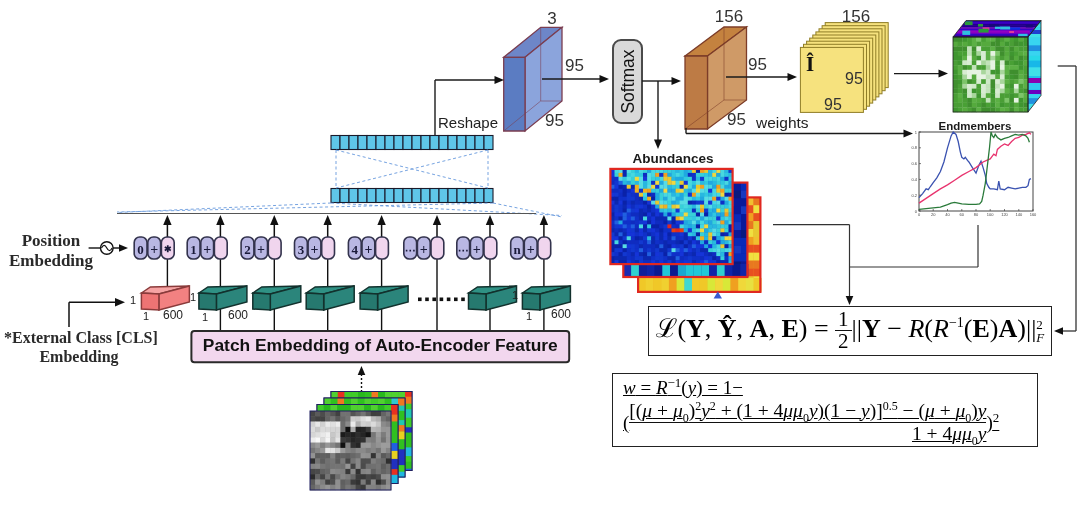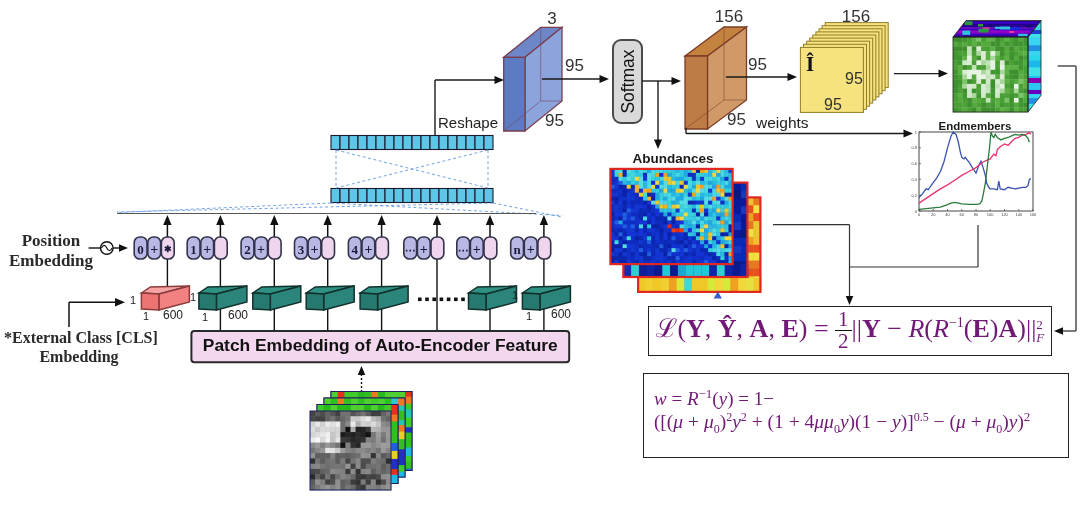--- a/index.html
+++ b/index.html
@@ -1,15 +1,15 @@
 <!DOCTYPE html>
 <html><head><meta charset="utf-8"><style>
 html,body{margin:0;padding:0;background:#fff;}
 #c{position:relative;width:1080px;height:513px;overflow:hidden;font-family:"Liberation Sans",sans-serif;}
-.fbox{position:absolute;border:1.6px solid #222;background:#fff;font-family:"Liberation Serif",serif;color:#701a75;}
+.fbox{position:absolute;border:1.6px solid #222;background:#fff;font-family:"Liberation Serif",serif;color:#000000;}
 .it{font-style:italic;}
 .bf{font-weight:bold;}
 sup,sub{line-height:0;}
 </style></head>
 <body>
 <div id="c">
 <svg width="1080" height="513" viewBox="0 0 1080 513" style="position:absolute;left:0;top:0">
 <polygon points="503.7,57.3 540.7,27.3 562.0,27.3 525.0,57.3" fill="#6d86c8" stroke="#7a3d50" stroke-width="1.3" fill-opacity="1"></polygon>
       <polygon points="525.0,57.3 562.0,27.3 562.0,101.0 525.0,131.0" fill="#8ba4dc" stroke="#7a3d50" stroke-width="1.3" fill-opacity="1"></polygon>
       <polygon points="503.7,57.3 525.0,57.3 525.0,131.0 503.7,131.0" fill="#5b7cc2" stroke="#7a3d50" stroke-width="1.3" fill-opacity="1"></polygon>
@@ -1728,22 +1728,23 @@
 <line x1="919.0" y1="163.6" x2="921.0" y2="163.6" stroke="#444" stroke-width="0.7"></line>
 <text x="917.0" y="165.1" font-family="Liberation Sans, sans-serif" font-size="4" fill="#444" text-anchor="end" font-weight="normal" font-style="normal">0.6</text>
 <line x1="919.0" y1="147.8" x2="921.0" y2="147.8" stroke="#444" stroke-width="0.7"></line>
 <text x="917.0" y="149.3" font-family="Liberation Sans, sans-serif" font-size="4" fill="#444" text-anchor="end" font-weight="normal" font-style="normal">0.8</text>
 <line x1="919.0" y1="132.0" x2="921.0" y2="132.0" stroke="#444" stroke-width="0.7"></line>
 <text x="917.0" y="133.5" font-family="Liberation Sans, sans-serif" font-size="4" fill="#444" text-anchor="end" font-weight="normal" font-style="normal">1</text>
 </svg>
 <div class="fbox" style="left:648px;top:306px;width:402px;height:48px;display:flex;align-items:center;justify-content:center;font-size:26px;">
 <span style="white-space:nowrap;"><span>ℒ</span><span>(</span><span class="bf">Y</span><span>, </span><span class="bf">Ŷ</span><span>, </span><span class="bf">A</span><span>, </span><span class="bf">E</span><span>) = </span><span style="display:inline-block;vertical-align:middle;text-align:center;font-size:21px;line-height:1.0;position:relative;top:-1px;"><span style="display:block;padding:0 3px;">1</span><span style="display:block;border-top:1.6px solid #111;padding:0 3px;">2</span></span><span>||</span><span class="bf">Y</span><span> − </span><span class="it">R</span><span>(</span><span class="it">R</span><sup style="font-size:14px;">−1</sup><span>(</span><span class="bf">E</span><span>)</span><span class="bf">A</span><span>)||</span><span style="display:inline-block;vertical-align:middle;text-align:left;font-size:13px;line-height:1.05;"><span style="display:block;">2</span><span style="display:block;font-style:italic;">F</span></span></span>
 </div>
-<div class="fbox" style="left:643px;top:373px;width:414px;height:71px;font-size:19px;padding-left:10px;padding-top:12px;">
+<div class="fbox" style="left:612px;top:373px;width:414px;height:71px;font-size:19px;padding-left:10px;padding-top:1px;text-decoration:underline;">
 <div style="margin-top:2px;"><span class="it">w</span> = <span class="it">R</span><sup style="font-size:13px;">−1</sup>(<span class="it">y</span>) = 1−</div>
 <div style="display:flex;align-items:center;margin-top:1px;">
 <span>(</span>
 <span style="display:inline-block;text-align:right;font-size:19.5px;line-height:1.15;">
 <span style="display:block;white-space:nowrap;">[(<span class="it">μ</span> + <span class="it">μ</span><sub style="font-size:12px;">0</sub>)<sup style="font-size:12px;">2</sup><span class="it">y</span><sup style="font-size:12px;">2</sup> + (1 + 4<span class="it">μμ</span><sub style="font-size:12px;">0</sub><span class="it">y</span>)(1 − <span class="it">y</span>)]<sup style="font-size:12px;">0.5</sup> − (<span class="it">μ</span> + <span class="it">μ</span><sub style="font-size:12px;">0</sub>)<span class="it">y</span></span>
+<span style="display:block;border-top:1.4px solid #111;white-space:nowrap;">1 + 4<span class="it">μμ</span><sub style="font-size:12px;">0</sub><span class="it">y</span></span>
 </span>
 <span>)<sup style="font-size:13px;">2</sup></span>
 </div>
 </div>
 </div>
 </body></html>

